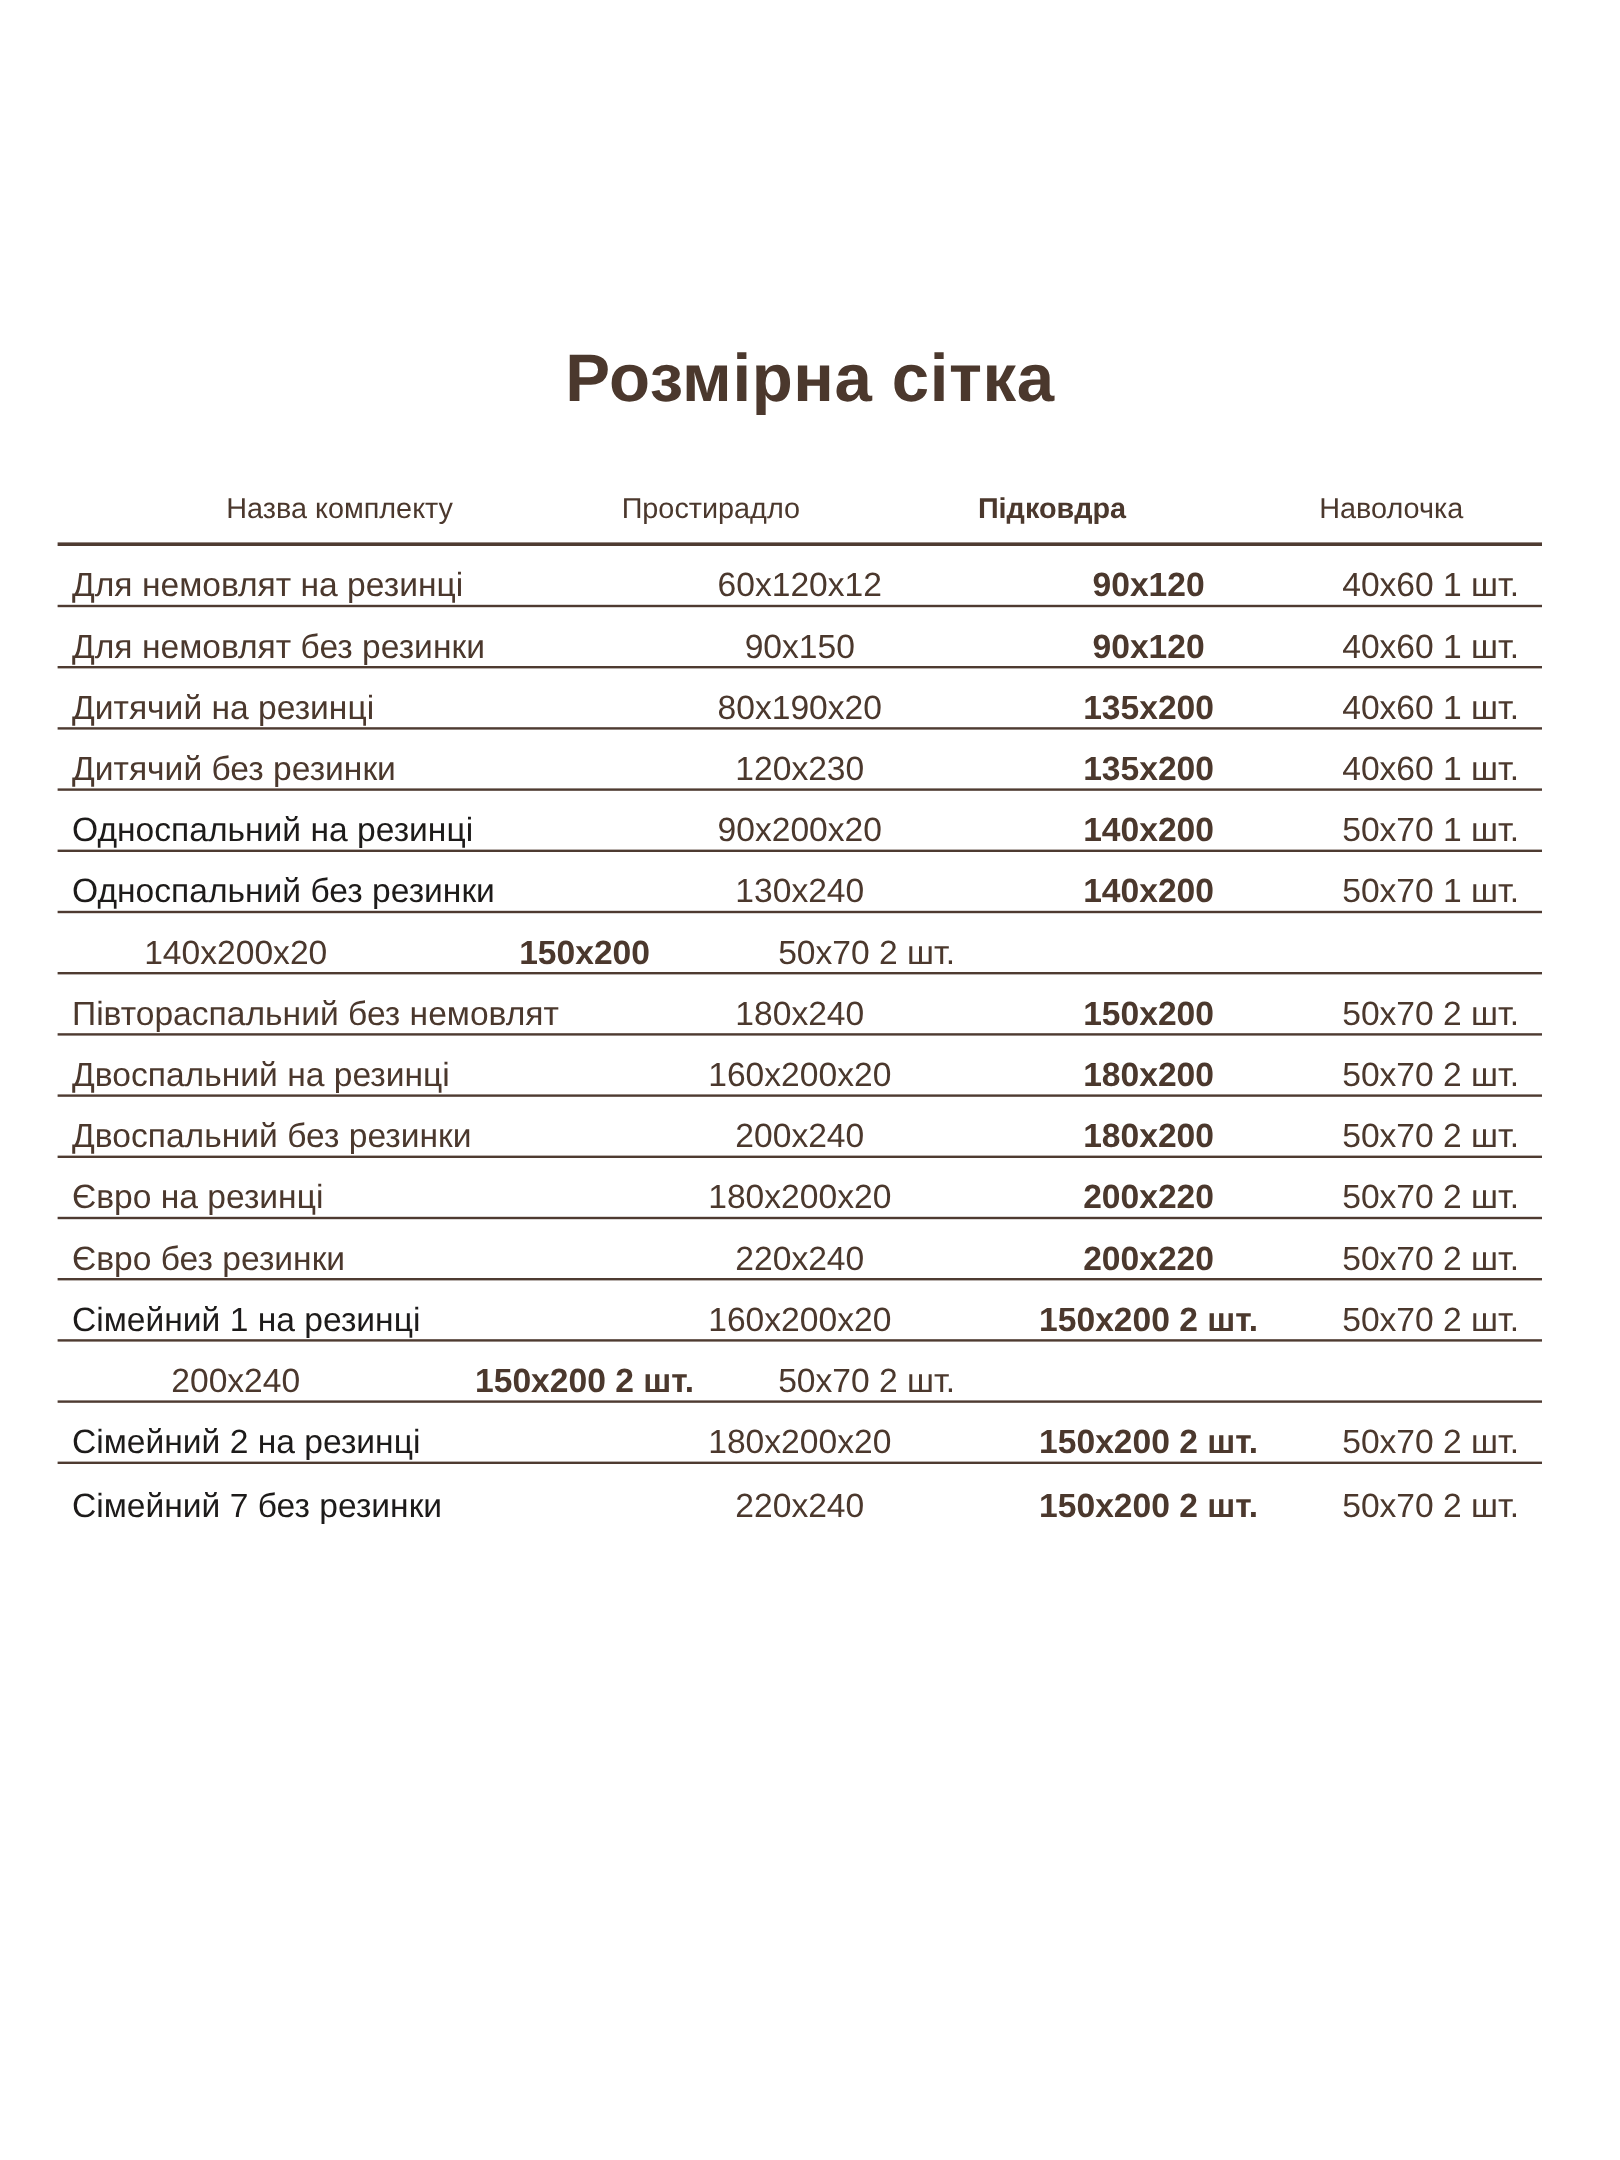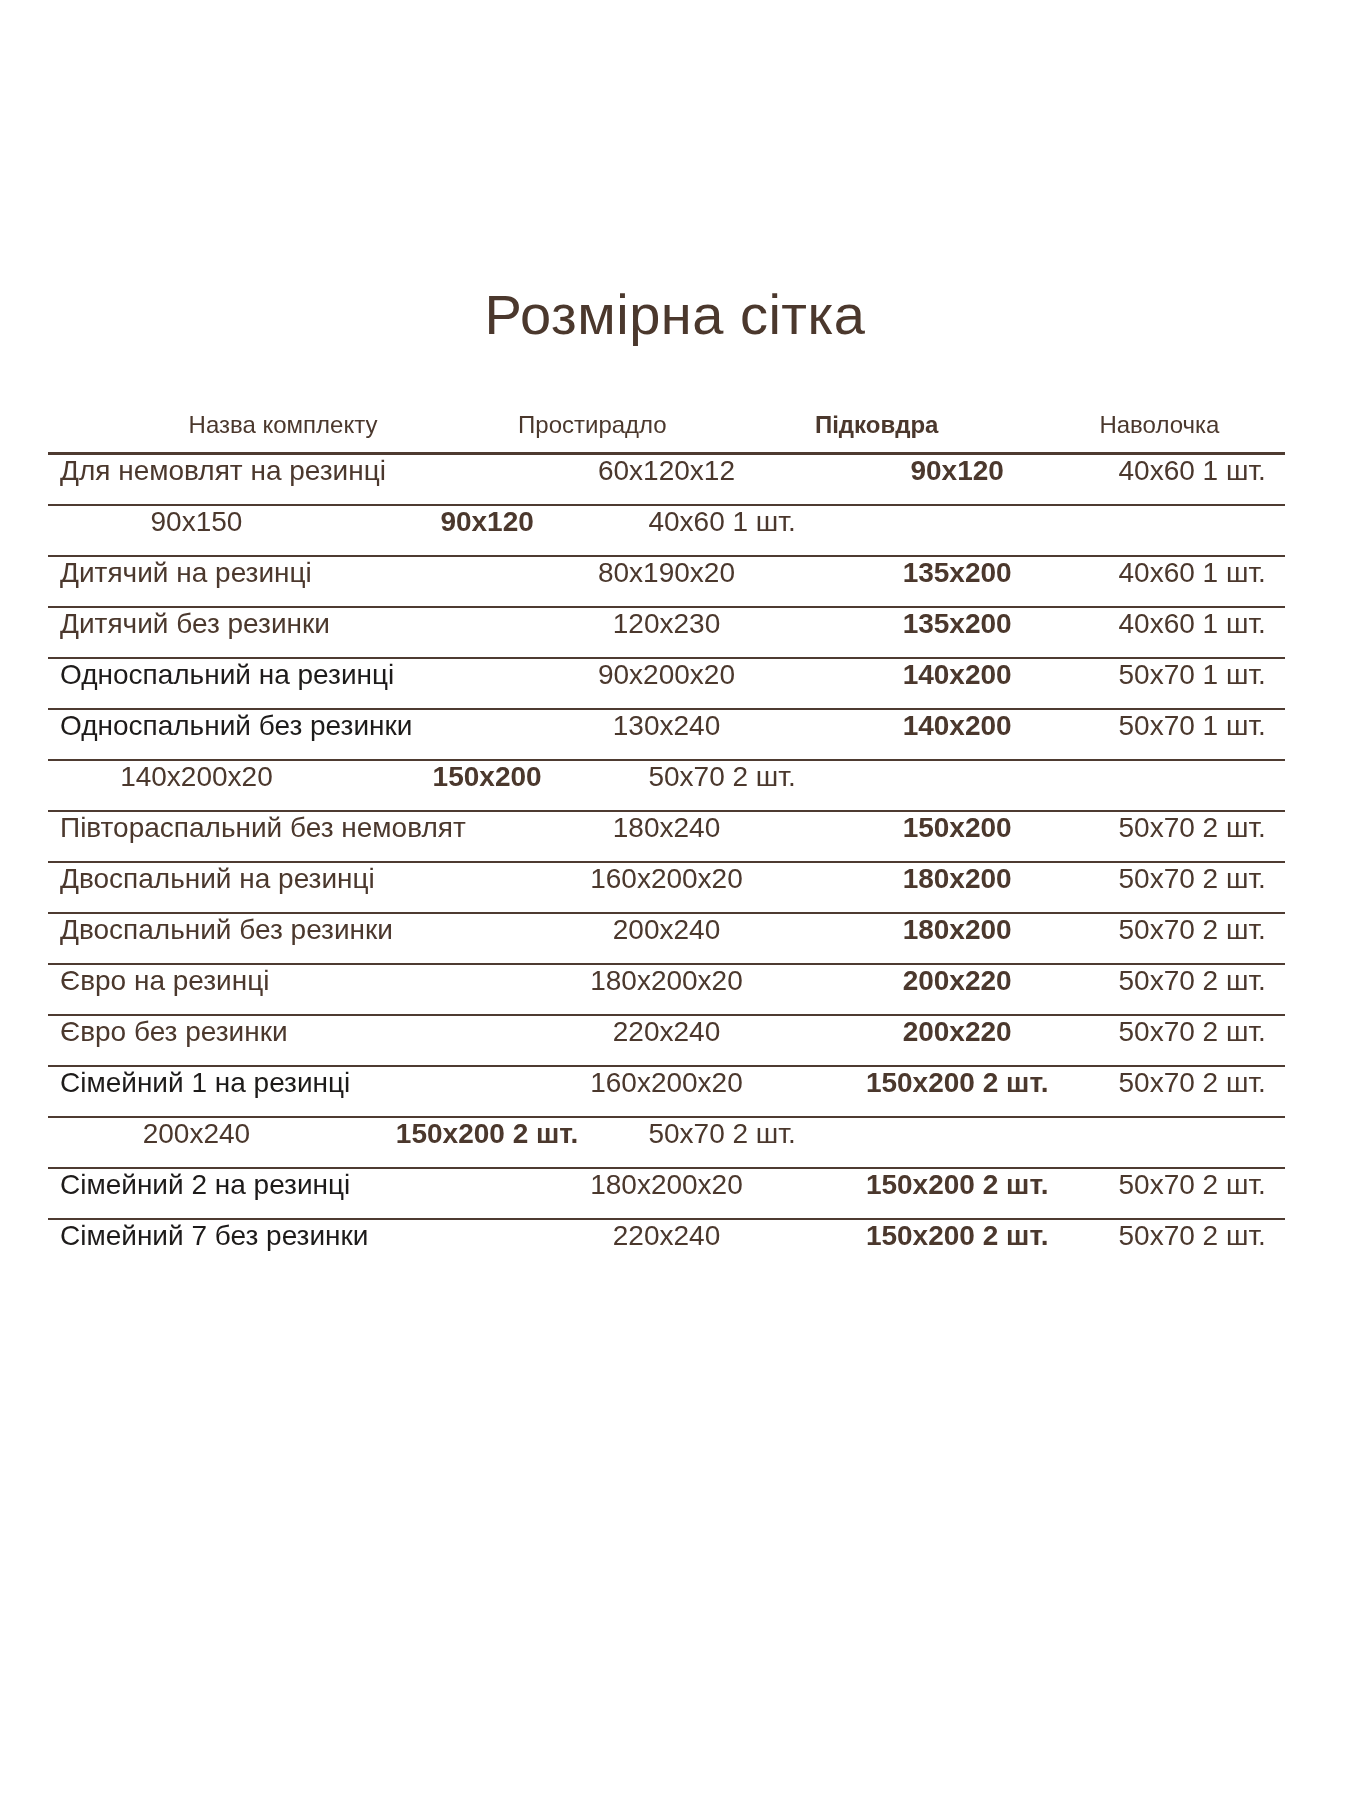--- a/index.html
+++ b/index.html
@@ -18,42 +18,42 @@
     font-family: "Liberation Sans", sans-serif;
     overflow: hidden;
   }
   .title {
     position: absolute;
     top: 282px;
     left: 0;
     width: 100%;
     text-align: center;
     font-size: 56px;
-    font-weight: 400;
+    font-weight: 700;
     color: var(--text-brown);
     letter-spacing: 0.5px;
   }
   .size-table {
     position: absolute;
     left: 48px;
     top: 398px;
     width: 1237px;
   }
   .thead {
     display: flex;
     align-items: center;
     height: 57px;
     border-bottom: 3px solid var(--line);
     font-size: 24px;
     color: var(--text-brown);
   }
   .thead .c { text-align: left; }
   .row {
     display: flex;
-    align-items: flex-start;
+    align-items: flex-end;
     height: 51px;
     border-bottom: 2px solid var(--line);
     font-size: 28px;
     color: var(--text-brown);
   }
   .row:last-child { border-bottom: none; }
   .row.dark .c1 { color: var(--text-dark); }
   .c1 { width: 38%; text-align: left; padding-left: 12px; }
   .thead .c1 { padding-left: 0; text-align: center; }
   .c2 { width: 24%; text-align: center; }
@@ -74,20 +74,21 @@
       <div class="c c4">Наволочка</div>
     </div>
     <div id="tbody">
         <div class="row">
           <div class="c c1">Для немовлят на резинці</div>
           <div class="c c2">60х120х12</div>
           <div class="c c3">90х120</div>
           <div class="c c4">40х60 1 шт.</div>
         </div>
         <div class="row">
+          <div class="c c1">Для немовлят без резинки</div>
           <div class="c c2">90х150</div>
           <div class="c c3">90х120</div>
           <div class="c c4">40х60 1 шт.</div>
         </div>
         <div class="row">
           <div class="c c1">Дитячий на резинці</div>
           <div class="c c2">80х190х20</div>
           <div class="c c3">135х200</div>
           <div class="c c4">40х60 1 шт.</div>
         </div>

